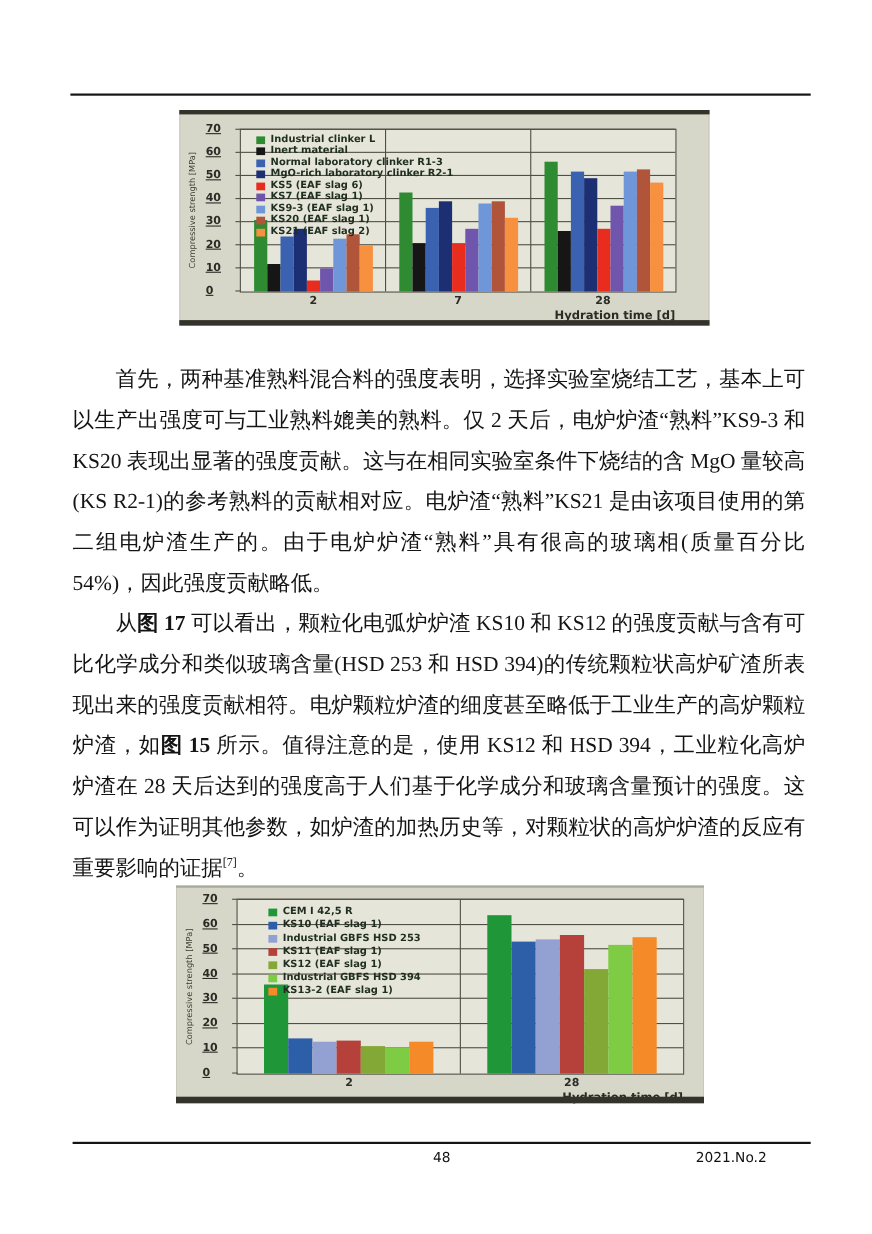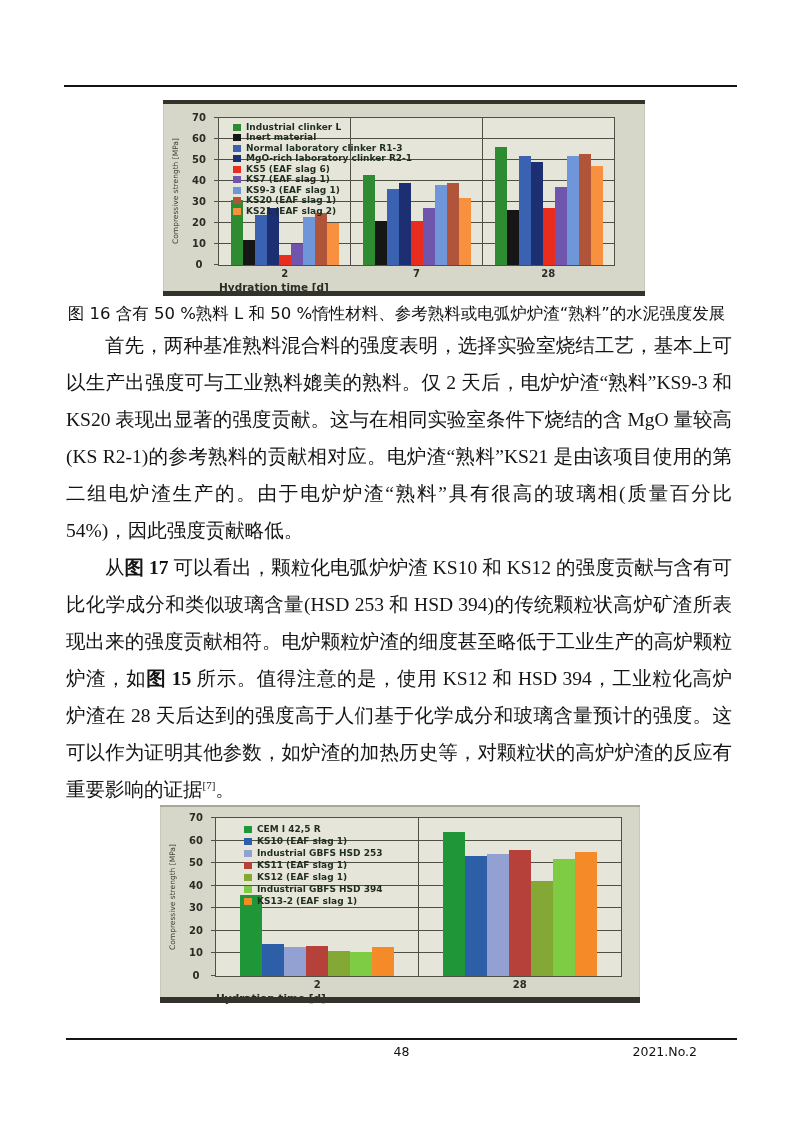--- a/index.html
+++ b/index.html
@@ -20,37 +20,37 @@
   .chart1::after{content:"";position:absolute;bottom:0;left:0;right:0;height:5px;background:#33332c;z-index:7;}
   .chart2::before{content:"";position:absolute;top:0;left:0;right:0;height:2px;background:#a8a899;z-index:7;}
   .chart2::after{content:"";position:absolute;bottom:0;left:0;right:0;height:6px;background:#33332c;z-index:7;}
 
   .plot{position:absolute;background:#e5e5da;border:1px solid #504f45;}
   .chart1 .plot{left:55px;top:17px;width:395px;height:147px;}
   .chart2 .plot{left:55px;top:12px;width:405px;height:158px;}
 
   .gridline{position:absolute;left:0;right:0;height:1px;background:#504f45;z-index:1;}
   .tickmark{position:absolute;left:-5px;width:5px;height:1px;background:#504f45;}
-  .ytick{position:absolute;left:-32px;width:24px;text-align:center;transform:translateY(50%);
-    font:bold 10px "DejaVu Sans","Liberation Sans",sans-serif;color:#2c2c26;line-height:1;}
+  .ytick{position:absolute;left:-32px;width:24px;text-align:left;transform:translateY(50%);
+    font:bold 10px "DejaVu Sans","Liberation Sans",sans-serif;color:#2c2c26;line-height:1;text-decoration:underline;}
   .ylab{position:absolute;left:-50px;top:0;height:100%;width:12px;display:flex;align-items:center;justify-content:center;
     font:7.5px "DejaVu Sans","Liberation Sans",sans-serif;color:#3c3c32;
     writing-mode:vertical-rl;transform:rotate(180deg);white-space:nowrap;}
 
   .groups{position:absolute;left:0;top:0;width:100%;height:100%;display:flex;z-index:2;}
   .gcell{flex:1;display:flex;align-items:flex-end;justify-content:center;border-right:1px solid #504f45;}
   .gcell:last-child{border-right:none;}
   .bar{flex:0 0 auto;}
   .chart1 .bar{width:12px;}
   .chart2 .bar{width:22px;}
 
   .xcats{position:absolute;left:0;right:0;top:100%;display:flex;}
   .xcat{flex:1;text-align:center;padding-top:3px;
     font:bold 10px "DejaVu Sans","Liberation Sans",sans-serif;color:#2c2c26;}
-  .xtitle{position:absolute;left:0;right:0;top:100%;margin-top:16px;text-align:left;
+  .xtitle{position:absolute;left:0;right:0;top:100%;margin-top:16px;text-align:right;
     font:bold 10.5px "DejaVu Sans","Liberation Sans",sans-serif;color:#2c2c26;}
 
   .legend{position:absolute;top:4px;left:14px;z-index:5;}
   .chart2 .legend{left:28px;top:5px;}
   .legend-item{display:flex;align-items:center;gap:5px;height:10.5px;}
   .chart2 .legend-item{height:12px;}
   .swatch{width:8px;height:7px;flex:0 0 auto;}
   .legend-label{font:bold 9px "DejaVu Sans","Liberation Sans",sans-serif;color:#1f2e20;
     white-space:nowrap;line-height:1;}
 
@@ -181,21 +181,20 @@
             <div class="legend-label">KS20 (EAF slag 1)</div>
           </div>
           <div class="legend-item">
             <div class="swatch" style="background: rgb(247, 145, 63);"></div>
             <div class="legend-label">KS21 (EAF slag 2)</div>
           </div>
         </div>
         <div class="xtitle">Hydration time [d]</div>
       </div>
     </div>
-  <div class="caption fig16">图 16 含有 50 %熟料 L 和 50 %惰性材料、参考熟料或电弧炉炉渣“熟料”的水泥强度发展</div>
 
   <div class="bodytext">
     <p class="para"><span>首先，两种基准熟料混合料的强度表明，选择实验室烧结工艺，基本上可以生产出强度可与工业熟料媲美的熟料。仅 2 天后，电炉炉渣“熟料”KS9-3 和 KS20 表现出显著的强度贡献。这与在相同实验室条件下烧结的含 MgO 量较高(KS R2-1)的参考熟料的贡献相对应。电炉渣“熟料”KS21 是由该项目使用的第二组电炉渣生产的。由于电炉炉渣“熟料”具有很高的玻璃相(质量百分比 54%)，因此强度贡献略低。</span></p>
     <p class="para"><span>从</span><span class="b">图 17</span><span> 可以看出，颗粒化电弧炉炉渣 KS10 和 KS12 的强度贡献与含有可比化学成分和类似玻璃含量(HSD 253 和 HSD 394)的传统颗粒状高炉矿渣所表现出来的强度贡献相符。电炉颗粒炉渣的细度甚至略低于工业生产的高炉颗粒炉渣，如</span><span class="b">图 15</span><span> 所示。值得注意的是，使用 KS12 和 HSD 394，工业粒化高炉炉渣在 28 天后达到的强度高于人们基于化学成分和玻璃含量预计的强度。这可以作为证明其他参数，如炉渣的加热历史等，对颗粒状的高炉炉渣的反应有重要影响的证据</span><sup class="ref">[7]</sup><span>。</span></p>
   </div>
 
   <div class="chart chart2" id="chart2">
       <div class="plot">
         <div class="ylab">Compressive strength [MPa]</div>
         <div class="gridline" style="bottom: 14.2857%;"></div>

